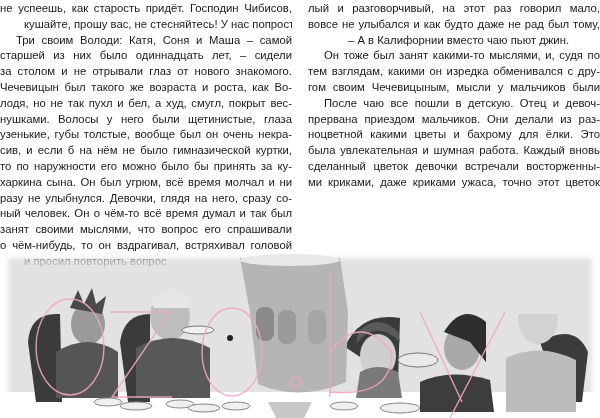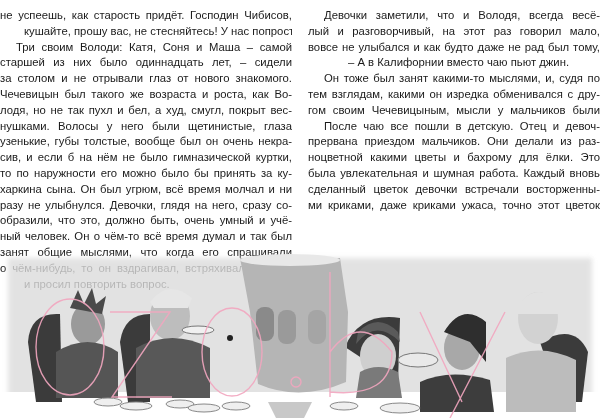--- a/index.html
+++ b/index.html
@@ -1,18 +1,18 @@
 <!DOCTYPE html>
 <html><head>
 <meta charset="utf-8">
 <style>
   html, body { margin: 0; padding: 0; background: #ffffff; }
   body { width: 600px; height: 418px; position: relative; overflow: hidden;
          font-family: "Liberation Sans", "DejaVu Sans", sans-serif; color: #1a1a1a; }
-  .page { position: absolute; top: 8px; width: 292px; }
+  .page { position: absolute; top: 1px; width: 292px; }
   .page.left { left: 0; }
   .page.right { left: 308px; width: 292px; }
   .line { font-size: 11.3px; line-height: 15.8px; height: 15.8px; white-space: nowrap;
           text-align: justify; text-align-last: justify; overflow: hidden; }
   .line.last { text-align-last: left; margin-left: 24px; }
   .line.indent { padding-left: 16px; }
   .illus { position: absolute; left: 0; top: 252px; width: 600px; height: 166px; }
   .illus svg { width: 100%; height: 100%; display: block; }
 </style>
 </head>
@@ -25,28 +25,26 @@
     <div class="line">старшей из них было одиннадцать лет, – сидели</div>
     <div class="line">за столом и не отрывали глаз от нового знакомого.</div>
     <div class="line">Чечевицын был такого же возраста и роста, как Во-</div>
     <div class="line">лодя, но не так пухл и бел, а худ, смугл, покрыт вес-</div>
     <div class="line">нушками. Волосы у него были щетинистые, глаза</div>
     <div class="line">узенькие, губы толстые, вообще был он очень некра-</div>
     <div class="line">сив, и если б на нём не было гимназической куртки,</div>
     <div class="line">то по наружности его можно было бы принять за ку-</div>
     <div class="line">харкина сына. Он был угрюм, всё время молчал и ни</div>
     <div class="line">разу не улыбнулся. Девочки, глядя на него, сразу со-</div>
-    <div class="line">образили, что это, должно быть, очень умный и учё-</div>
     <div class="line">ный человек. Он о чём-то всё время думал и так был</div>
-    <div class="line">занят общие мыслями, что когда его спрашивали</div>
+    <div class="line">занят своими мыслями, что вопрос его спрашивали</div>
     <div class="line">о чём-нибудь, то он вздрагивал, встряхивал головой</div>
     <div class="line last">и просил повторить вопрос.</div>
   </div>
 <div class="page right" id="right">
-    <div class="line indent">Девочки заметили, что и Володя, всегда весё-</div>
     <div class="line">лый и разговорчивый, на этот раз говорил мало,</div>
     <div class="line">вовсе не улыбался и как будто даже не рад был тому,</div>
     <div class="line indent last">– А в Калифорнии вместо чаю пьют джин.</div>
     <div class="line indent">Он тоже был занят какими-то мыслями, и, судя по</div>
     <div class="line">тем взглядам, какими он изредка обменивался с дру-</div>
     <div class="line">гом своим Чечевицыным, мысли у мальчиков были</div>
     <div class="line indent">После чаю все пошли в детскую. Отец и девоч-</div>
     <div class="line">прервана приездом мальчиков. Они делали из раз-</div>
     <div class="line">ноцветной какими цветы и бахрому для ёлки. Это</div>
     <div class="line">была увлекательная и шумная работа. Каждый вновь</div>

